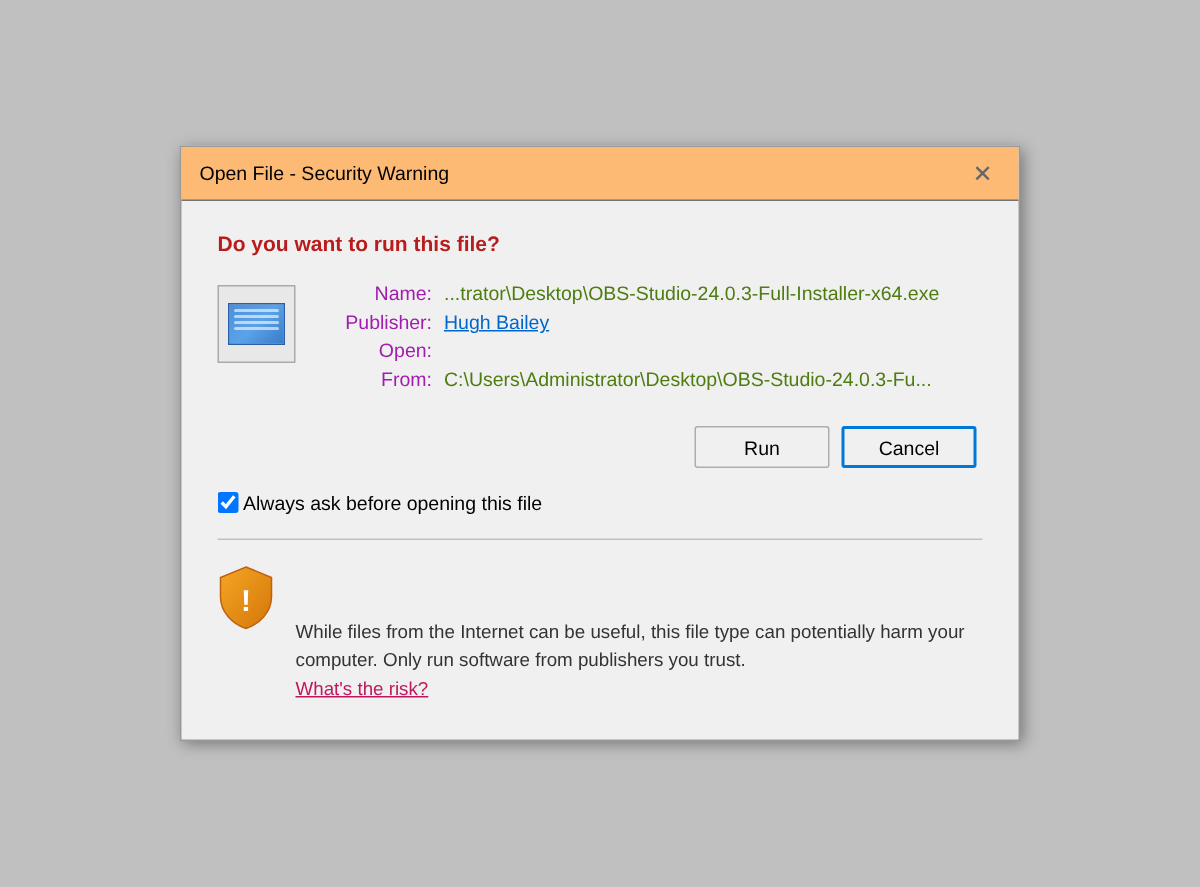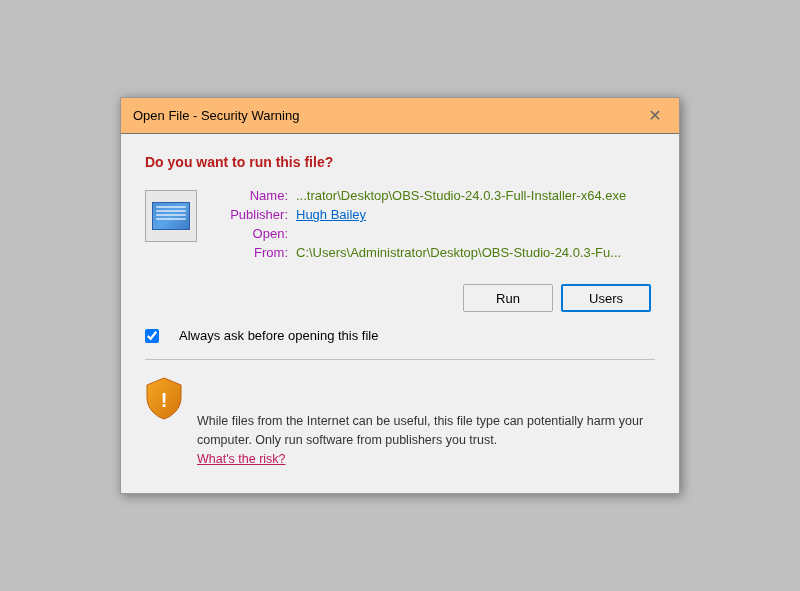--- a/index.html
+++ b/index.html
@@ -144,22 +144,22 @@
       border: 1px solid #adadad;
       color: #000;
     }
     .btn-cancel {
       background: #f0f0f0;
       border: 2px solid #0078d7;
       color: #000;
     }
     .checkbox-row {
       display: flex;
-      align-items: flex-end;
-      gap: 20px;
+      align-items: flex-start;
+      gap: 3px;
       margin-bottom: 16px;
     }
     .checkbox-row input[type="checkbox"] {
       width: 14px;
       height: 14px;
       cursor: pointer;
     }
     .checkbox-label {
       color: #000;
       font-size: 13px;
@@ -243,21 +243,21 @@
         </div>
         <div class="info-row">
           <span class="info-label">From:</span>
           <span class="info-value">C:\Users\Administrator\Desktop\OBS-Studio-24.0.3-Fu...</span>
         </div>
       </div>
     </div>
 
     <div class="button-row">
       <button class="btn btn-run">Run</button>
-      <button class="btn btn-cancel">Users</button>
+      <button class="btn btn-cancel">Cancel</button>
     </div>
 
     <div class="checkbox-row">
       <input type="checkbox" id="always-ask" checked="" style="">
       <label class="checkbox-label" for="always-ask">Always ask before opening this file</label>
     </div>
 
     <div class="divider"></div>
 
     <div class="warning-section">

